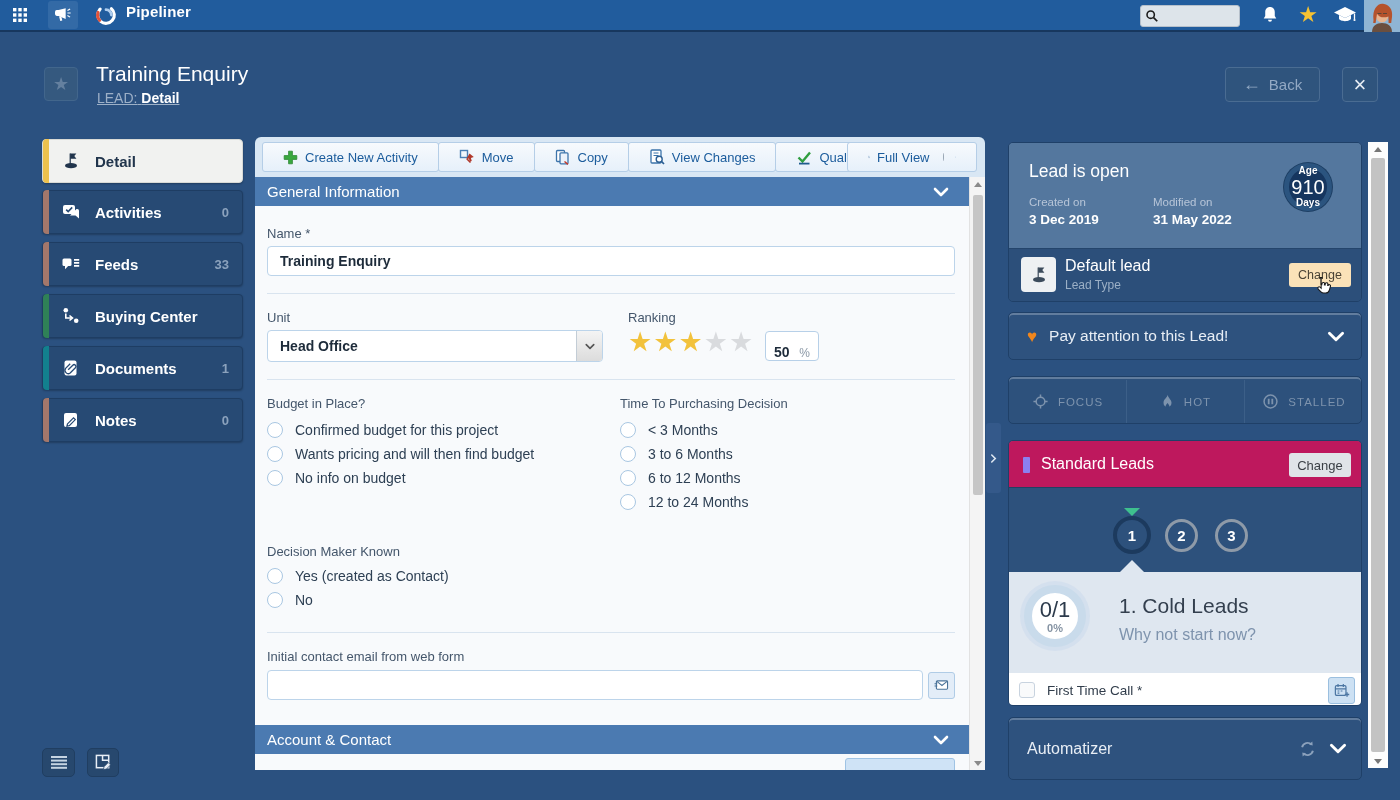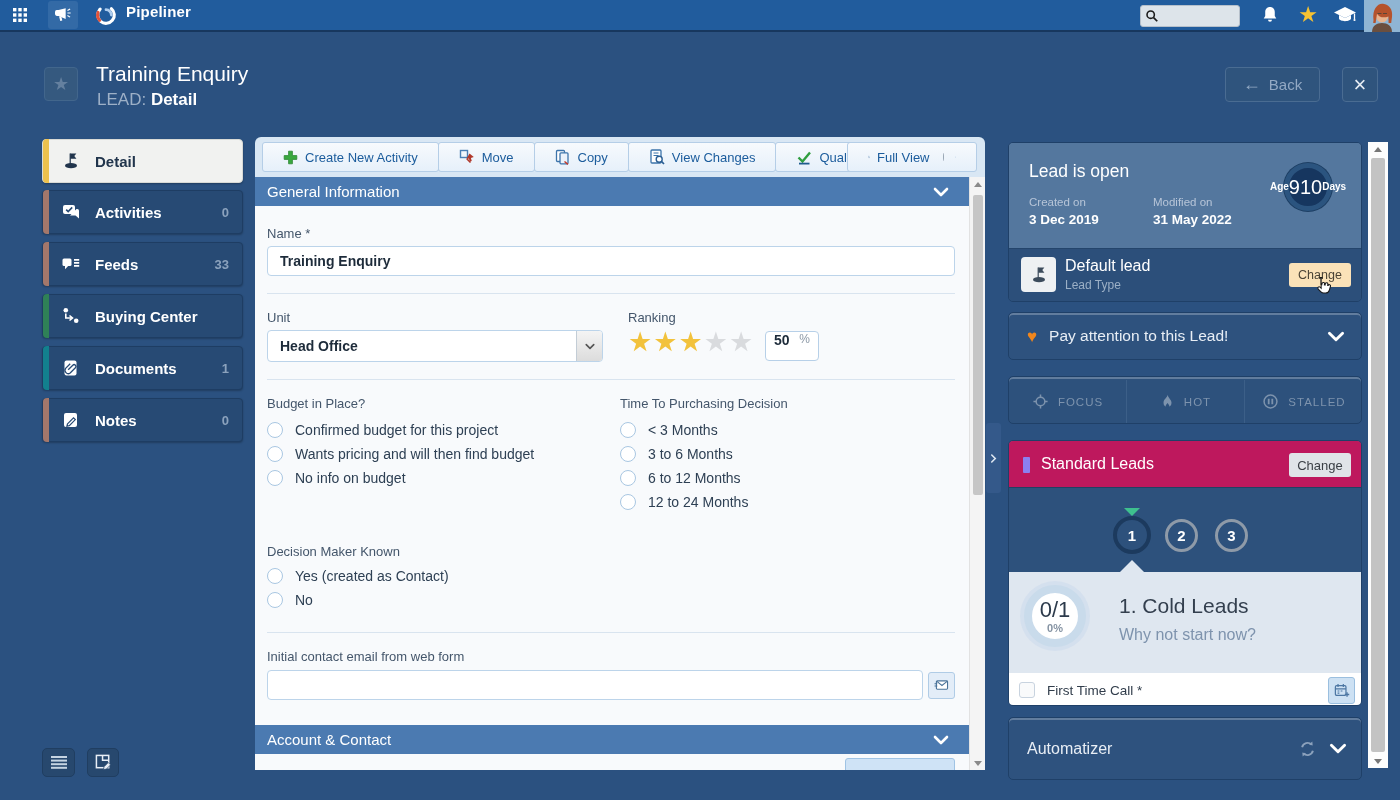--- a/index.html
+++ b/index.html
@@ -14,21 +14,21 @@
   .tb-tile { background:#336aa6; border-radius:3px; width:30px; height:28px; margin-left:8px; }
   .logo-wrap { display:flex; gap:8px; margin-left:16px; }
   .logo-text { color:#fff; font-size:15px; font-weight:700; letter-spacing:.2px; }
   .search-box { left:1140px; top:5px; width:100px; height:22px; background:#dde4ea; border:1px solid #b6c0cb; border-radius:3px; display:flex; align-items:center; padding:0 4px; }
   .search-box input { border:0; background:transparent; outline:none; width:76px; font-size:12px; font-family:inherit; }
   .tb-star { color:#f6c232; font-size:22px; line-height:1; }
   .avatar { left:1364px; top:0; width:36px; height:32px; overflow:hidden; }
 
   
   .hd-title { left:96px; top:62px; color:#fff; font-size:21px; font-weight:500; }
-  .hd-sub { left:97px; top:90px; font-size:17px; color:#9db0c7; }
+  .hd-sub { left:97px; top:90px; font-size:14px; color:#9db0c7;text-decoration:underline; }
   .hd-sub b { color:#fff; }
   .hd-starbox { left:44px; top:67px; width:34px; height:34px; background:#35597f; border:1px solid #42668c; border-radius:4px; color:#64809f; font-size:18px; display:flex; align-items:center; justify-content:center; cursor:pointer; }
   .hd-btn { top:67px; height:35px; background:#2f547d; border:1px solid #4a6c92; border-radius:4px; color:#93a9c4; display:flex; align-items:center; justify-content:center; gap:8px; font-size:15px; cursor:pointer; }
 
   
   .side-item { left:42px; width:201px; height:44px; background:#274a74; border:1px solid #1e3d63; border-radius:4px; display:flex; align-items:center; color:#fff; cursor:pointer; --cut:#274a74; box-shadow:0 1px 2px rgba(0,0,0,.25); }
   .side-item.active { background:#f1f2f0; border-color:#d8dad6; color:#21354c; --cut:#f1f2f0; }
   .stripe { position:absolute; left:0; top:-1px; bottom:-1px; width:6px; border-radius:4px 0 0 4px; }
   .sicon { margin-left:18px; display:flex; }
   .slabel { margin-left:14px; font-size:15px; font-weight:700; }
@@ -319,21 +319,21 @@
   </div>
 
   <div class="flabel" style="left:373px;top:133px">Ranking</div>
   <div class="abs" style="position:absolute;left:373px;top:151px;display:flex">
     <span class="star filled">★</span>
       <span class="star filled">★</span>
       <span class="star filled">★</span>
       <span class="star">★</span>
       <span class="star">★</span>
   </div>
-  <div style="position:absolute;left:510px;top:154px;width:54px;height:30px;background:#fff;border:1px solid #b7d0e8;border-radius:4px;display:flex;align-items:flex-start;padding:0 8px">
+  <div style="position:absolute;left:510px;top:154px;width:54px;height:30px;background:#fff;border:1px solid #b7d0e8;border-radius:4px;display:flex;align-items:flex-end;padding:0 8px">
     <span style="font-size:14px;font-weight:700;color:#1d2b3a">50</span>
     <span style="margin-left:auto;font-size:12px;color:#8b98a6">%</span>
   </div>
 
   <div class="divider" style="top:202px"></div>
 
   <div class="flabel" style="left:12px;top:219px">Budget in Place?</div>
   <div class="radio-row" style="left:12px;top:245px">
       <span class="radio"></span>
       <span class="rlabel">Confirmed budget for this project</span>
@@ -415,21 +415,21 @@
 </div>
 
 <div class="card" style="top:142px;height:160px;overflow:hidden">
   <div style="position:absolute;inset:0 0 53px 0;background:#54779e"></div>
   <div style="position:absolute;left:0;right:0;bottom:0;height:53px;background:#2c4f7a;border-top:1px solid #24456c"></div>
   <div style="position:absolute;left:20px;top:18px;color:#fff;font-size:17.5px">Lead is open</div>
   <div style="position:absolute;left:20px;top:53px;font-size:11.5px;color:#b7c5d8">Created on</div>
   <div style="position:absolute;left:20px;top:69px;font-size:13.5px;font-weight:700;color:#fff">3 Dec 2019</div>
   <div style="position:absolute;left:144px;top:53px;font-size:11.5px;color:#b7c5d8">Modified on</div>
   <div style="position:absolute;left:144px;top:69px;font-size:13.5px;font-weight:700;color:#fff">31 May 2022</div>
-  <div style="position:absolute;left:275px;top:20px;width:48px;height:48px;background:#16365f;border:5px solid #2b547f;border-radius:50%;box-shadow:0 0 0 1px #1d3e63;display:flex;flex-direction:row;align-items:center;justify-content:center;color:#fff;line-height:1">
+  <div style="position:absolute;left:275px;top:20px;width:48px;height:48px;background:#16365f;border:5px solid #2b547f;border-radius:50%;box-shadow:0 0 0 1px #1d3e63;display:flex;flex-direction:column;align-items:center;justify-content:center;color:#fff;line-height:1">
     <span style="font-size:10px;font-weight:700">Age</span>
     <span style="font-size:20px;margin:1px 0">910</span>
     <span style="font-size:10px;font-weight:700">Days</span>
   </div>
   <div style="position:absolute;left:12px;bottom:9px;width:35px;height:35px;background:#eef1f3;border-radius:4px;display:flex;align-items:center;justify-content:center;color:#3c4c5c">
     <svg width="20" height="20" viewBox="0 0 20 20" fill="currentColor">
         <path d="M9.2 2.5 h6.2 l-2.1 2.6 2.1 2.6 H9.2 z"></path>
         <rect x="8.6" y="2.5" width="1.2" height="10.5"></rect>
         <ellipse cx="10" cy="14.7" rx="6" ry="2.6"></ellipse>
       </svg>

